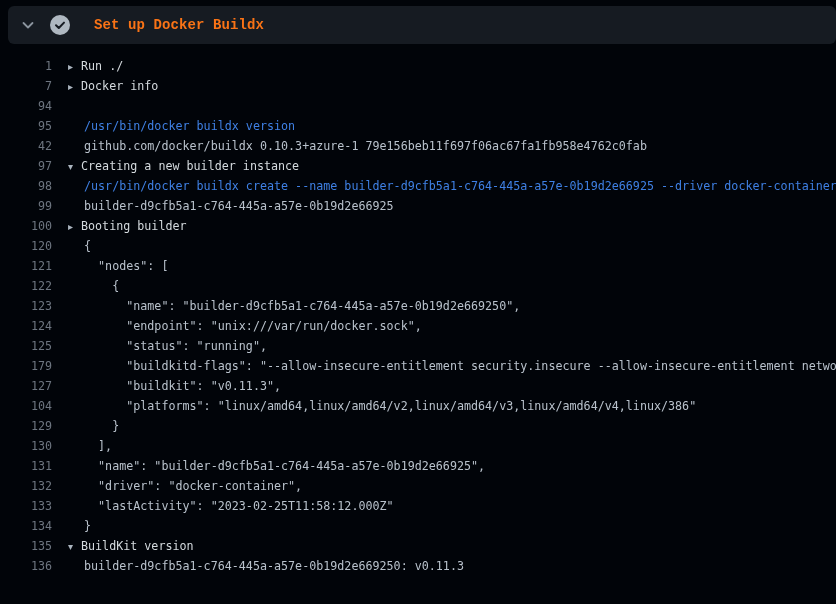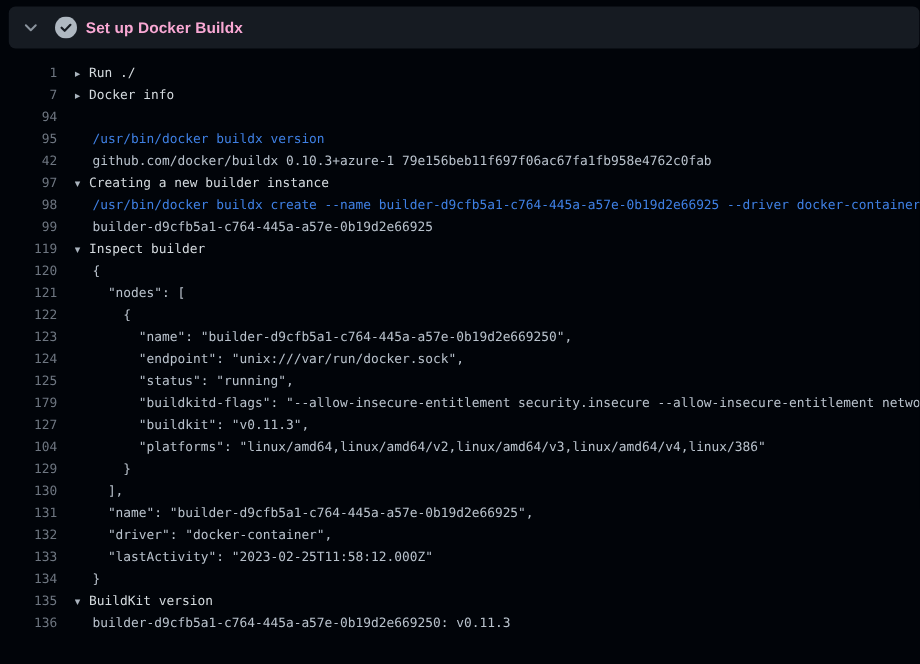--- a/index.html
+++ b/index.html
@@ -18,25 +18,25 @@
     background: #161b22;
     border-radius: 6px;
     display: flex;
     align-items: center;
     padding-left: 12px;
     cursor: pointer;
   }
   .chev { width: 16px; height: 16px; display: inline-flex; align-items: center; justify-content: center; }
   .status { width: 20px; height: 20px; margin-left: 14px; display: inline-flex; }
   .step-title {
-    margin-left: 8px;
-    font-family: Liberation Sans, sans-serif;
+    margin-left: 24px;
+    font-family: Liberation Mono, monospace;
     font-size: 14px;
     font-weight: 600;
-    color: #f9a8d4;
+    color: #f97316;
     letter-spacing: 0.1px;
   }
 
   
   .log {
     position: absolute;
     top: 56px; left: 0; right: 0;
     font-size: 11.7px;
     line-height: 20px;
   }
@@ -82,21 +82,21 @@
 
   <div class="log" id="log">
       <div class="row"><span class="ln">1</span><span class="cell t-collapsed"><span class="marker">▸</span><span>Run ./</span></span></div>
       <div class="row"><span class="ln">7</span><span class="cell t-collapsed"><span class="marker">▸</span><span>Docker info</span></span></div>
       <div class="row"><span class="ln">94</span></div>
       <div class="row"><span class="ln">95</span><span class="cell t-cmd">/usr/bin/docker buildx version</span></div>
       <div class="row"><span class="ln">42</span><span class="cell t-out">github.com/docker/buildx 0.10.3+azure-1 79e156beb11f697f06ac67fa1fb958e4762c0fab</span></div>
       <div class="row"><span class="ln">97</span><span class="cell t-expanded"><span class="marker">▾</span><span>Creating a new builder instance</span></span></div>
       <div class="row"><span class="ln">98</span><span class="cell t-cmd">/usr/bin/docker buildx create --name builder-d9cfb5a1-c764-445a-a57e-0b19d2e66925 --driver docker-container</span></div>
       <div class="row"><span class="ln">99</span><span class="cell t-out">builder-d9cfb5a1-c764-445a-a57e-0b19d2e66925</span></div>
-      <div class="row"><span class="ln">119</span><span class="cell t-expanded"><span class="marker">▾</span><span>Inspect builder</span></span></div>
+      <div class="row"><span class="ln">100</span><span class="cell t-collapsed"><span class="marker">▸</span><span>Booting builder</span></span></div>
       <div class="row"><span class="ln">120</span><span class="cell t-out">{</span></div>
       <div class="row"><span class="ln">121</span><span class="cell t-out">  "nodes": [</span></div>
       <div class="row"><span class="ln">122</span><span class="cell t-out">    {</span></div>
       <div class="row"><span class="ln">123</span><span class="cell t-out">      "name": "builder-d9cfb5a1-c764-445a-a57e-0b19d2e669250",</span></div>
       <div class="row"><span class="ln">124</span><span class="cell t-out">      "endpoint": "unix:///var/run/docker.sock",</span></div>
       <div class="row"><span class="ln">125</span><span class="cell t-out">      "status": "running",</span></div>
       <div class="row"><span class="ln">179</span><span class="cell t-out">      "buildkitd-flags": "--allow-insecure-entitlement security.insecure --allow-insecure-entitlement network.host",</span></div>
       <div class="row"><span class="ln">127</span><span class="cell t-out">      "buildkit": "v0.11.3",</span></div>
       <div class="row"><span class="ln">104</span><span class="cell t-out">      "platforms": "linux/amd64,linux/amd64/v2,linux/amd64/v3,linux/amd64/v4,linux/386"</span></div>
       <div class="row"><span class="ln">129</span><span class="cell t-out">    }</span></div>

